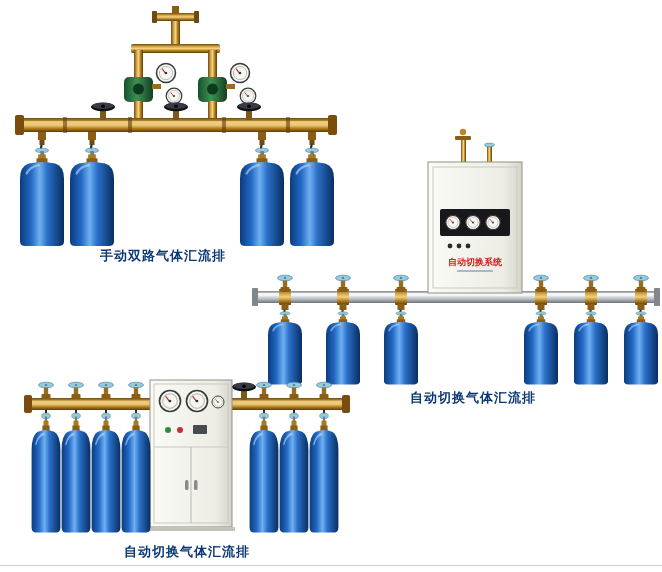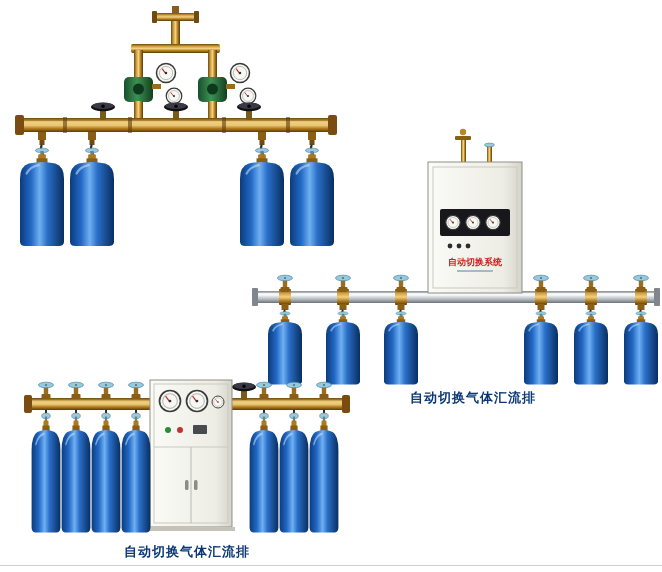--- a/index.html
+++ b/index.html
@@ -267,18 +267,19 @@
     <use href="#cyl" transform="translate(31.6,430) scale(0.72,1.28)"></use>
     <use href="#cyl" transform="translate(61.6,430) scale(0.72,1.28)"></use>
     <use href="#cyl" transform="translate(91.6,430) scale(0.72,1.28)"></use>
     <use href="#cyl" transform="translate(121.6,430) scale(0.72,1.28)"></use>
     <use href="#cyl" transform="translate(249.6,430) scale(0.72,1.28)"></use>
     <use href="#cyl" transform="translate(279.6,430) scale(0.72,1.28)"></use>
     <use href="#cyl" transform="translate(309.6,430) scale(0.72,1.28)"></use>
   </g>
 </svg>
 
+<div class="caption" style="left:163px;top:247px;">手动双路气体汇流排</div>
 <div class="caption" style="left:473px;top:389px;">自动切换气体汇流排</div>
 <div class="caption" style="left:187px;top:543px;">自动切换气体汇流排</div>
 
 <div class="bottom-rule"></div>
 
 </div>
 
 </body></html>

